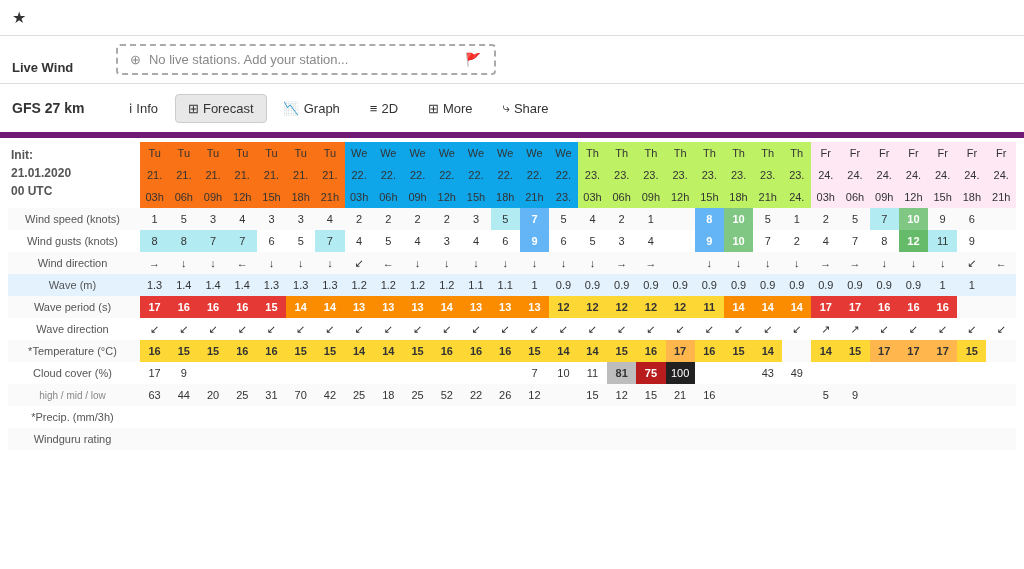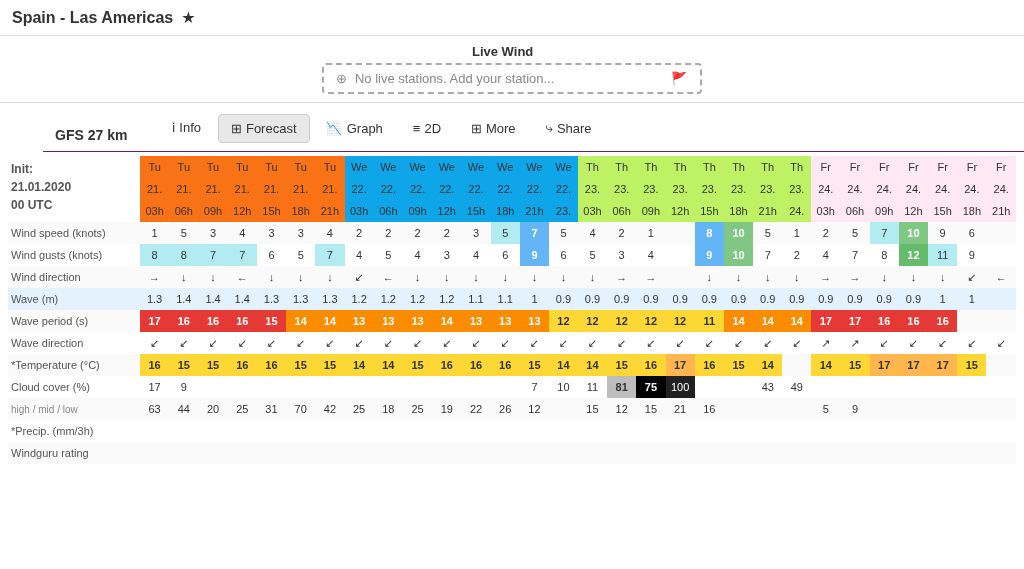--- a/index.html
+++ b/index.html
@@ -2,59 +2,58 @@
 <html><head>
   <meta charset="utf-8">
   <style>
     * { box-sizing: border-box; margin: 0; padding: 0; }
     body { font-family: Arial, sans-serif; font-size: 12px; background: #fff; color: #333; width: 1024px; }
 
     .header { display: flex; align-items: center; padding: 8px 12px; border-bottom: 1px solid #ddd; }
     .header-title { font-size: 16px; font-weight: bold; margin-right: 8px; }
     .star-icon { color: #333; font-size: 16px; }
 
-    .live-wind-bar { display: flex; align-items: center; padding: 8px 12px; border-bottom: 1px solid #ddd; gap: 4px; flex-direction: column; }
+    .live-wind-bar { display: flex; align-items: flex-end; padding: 8px 12px; border-bottom: 1px solid #ddd; gap: 24px; }
     .live-wind-label { font-weight: bold; font-size: 13px; min-width: 80px; }
     .live-wind-input { border: 2px dashed #aaa; border-radius: 4px; padding: 6px 12px; display: flex; align-items: center; gap: 8px; color: #888; font-size: 13px; min-width: 380px; }
 
-    .tabs-bar { display: flex; align-items: flex-end; padding: 8px 12px; border-bottom: 1px solid #701a75; gap: 4px; margin-left: 43px; }
+    .tabs-bar { display: flex; align-items: center; padding: 8px 12px; border-bottom: 6px solid #701a75; gap: 4px; }
     .gfs-label { font-weight: bold; font-size: 14px; min-width: 100px; }
     .tab { display: flex; align-items: center; gap: 4px; padding: 6px 12px; border-radius: 4px; cursor: pointer; font-size: 13px; border: 1px solid transparent; }
     .tab.active { background: #e8e8e8; border: 1px solid #ccc; }
 
     .forecast-table-wrap { overflow-x: auto; padding: 4px 8px; }
     table { border-collapse: collapse; font-size: 11px; white-space: nowrap; }
     td, th { padding: 2px 3px; text-align: center; border: none; height: 22px; min-width: 24px; }
-    .row-label { text-align: left; font-size: 11px; color: #555; padding-right: 6px; min-width: 110px; white-space: nowrap; }
+    .row-label { text-align: center; font-size: 11px; color: #555; padding-right: 6px; min-width: 110px; white-space: nowrap; }
     .init-cell { text-align: left; font-size: 11px; font-weight: bold; vertical-align: top; line-height: 1.4; padding-top: 4px; }
     .day-tu { background: #f97316; }
     .day-we { background: #0ea5e9; }
     .day-th { background: #bef264; }
     .day-fr { background: #fde8f4; }
     .wind-cyan { background: #b2ebf2; }
     .wind-blue { background: #64b5f6; color: white; font-weight: bold; }
     .wind-green { background: #81c784; color: white; font-weight: bold; }
     .wave-period-red { background: #e53935; color: white; font-weight: bold; }
     .wave-period-orange { background: #fb8c00; color: white; font-weight: bold; }
     .wave-period-yellow { background: #fdd835; font-weight: bold; }
 
     .temp-yellow { background: #fdd835; font-weight: bold; }
     .temp-orange { background: #ffb74d; font-weight: bold; }
 
     .cloud-gray { background: #bdbdbd; font-weight: bold; }
-    .cloud-gray-dark { background: #000000; color: white; font-weight: bold; }
+    .cloud-gray-dark { background: #b91c1c; color: white; font-weight: bold; }
     .cloud-black { background: #212121; color: white; font-weight: normal; }
 
     tr:nth-child(even) { background: #fafafa; }
   </style>
 </head>
 <body>
 
 <div class="header">
-  <span class="header-title">Spain - Las Americas</span>
   <span class="star-icon">★</span>
 </div>
 
 <div class="live-wind-bar">
   <span class="live-wind-label">Live Wind</span>
   <div class="live-wind-input">
     <span>⊕</span>
     <span>No live stations. Add your station...</span>
     <span style="margin-left:auto;">🚩</span>
   </div>
@@ -471,21 +470,21 @@
     <td>63</td>
     <td>44</td>
     <td>20</td>
     <td>25</td>
     <td>31</td>
     <td>70</td>
     <td>42</td>
     <td>25</td>
     <td>18</td>
     <td>25</td>
-    <td>19</td>
+    <td>52</td>
     <td>22</td>
     <td>26</td>
     <td>12</td>
     <td></td>
     <td>15</td>
     <td>12</td>
     <td>15</td>
     <td>21</td>
     <td>16</td>
     <td></td>

